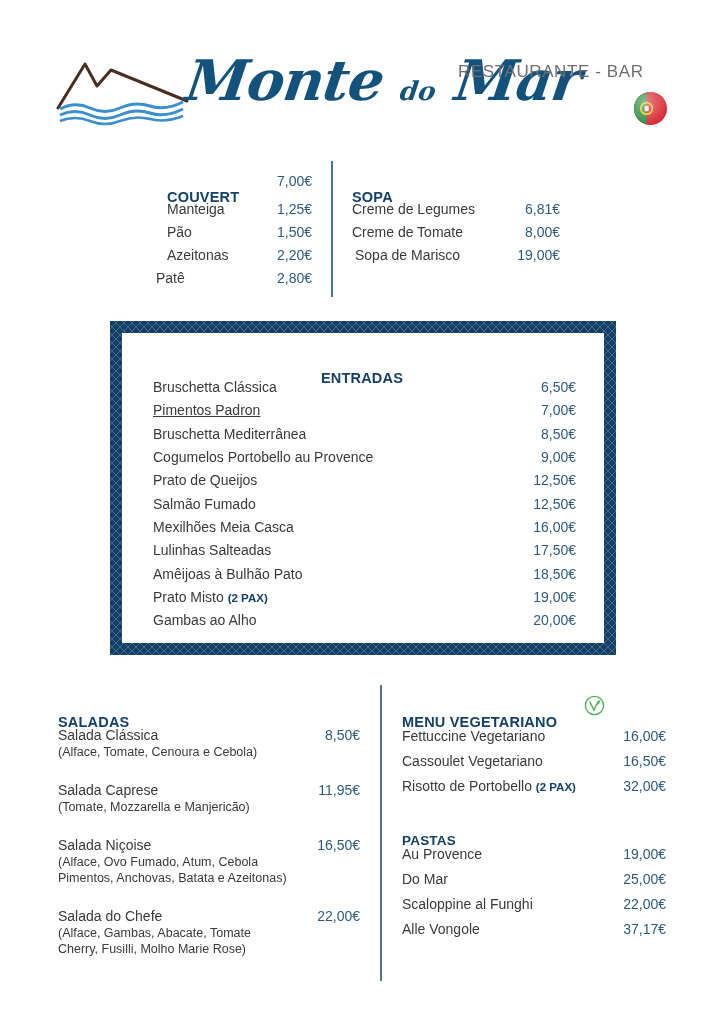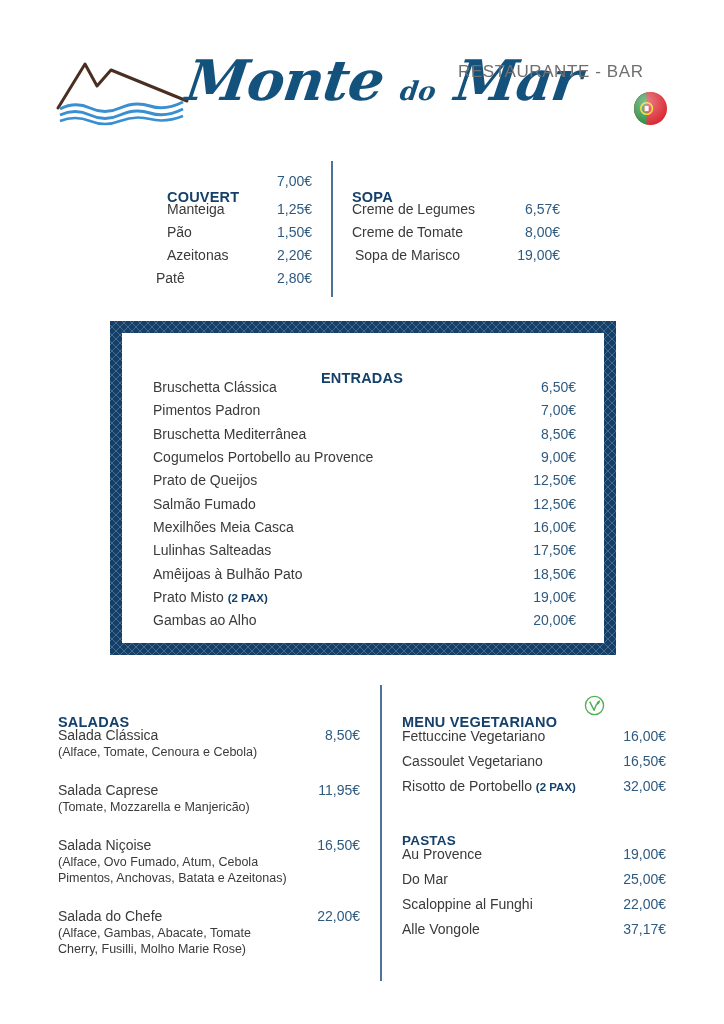--- a/index.html
+++ b/index.html
@@ -94,36 +94,36 @@
   <div class="row" style="left:156px;top:270px;">Patê</div>
   <div class="rowp" style="left:250px;top:270px;width:62px;">2,80€</div>
 </div>
 
 <div class="vline" style="left:331px;top:161px;height:136px;"></div>
 
 <div>
   <div class="title" style="position:absolute;left:352px;top:173px;">SOPA</div>
 
   <div class="row" style="left:352px;top:201px;">Creme de Legumes</div>
-  <div class="rowp" style="left:490px;top:201px;width:70px;">6,57€</div>
+  <div class="rowp" style="left:490px;top:201px;width:70px;">6,81€</div>
   <div class="row" style="left:352px;top:224px;">Creme de Tomate</div>
   <div class="rowp" style="left:490px;top:224px;width:70px;">8,00€</div>
   <div class="row" style="left:355px;top:247px;">Sopa de Marisco</div>
   <div class="rowp" style="left:490px;top:247px;width:70px;">19,00€</div>
 </div>
 
 <div id="entradas-box">
   <div id="entradas-inner"></div>
 </div>
 <div>
   <div class="title" style="position:absolute;left:0;width:724px;text-align:center;top:354px;">ENTRADAS</div>
 
   <div class="row" style="left:153px;top:379px;">Bruschetta Clássica</div>
   <div class="rowp" style="left:496px;top:379px;width:80px;">6,50€</div>
-  <div class="row" style="left:153px;top:402px;">Pimentos Padron</div>
+  <div class="row" style="left:153px;top:402px;text-decoration:underline;">Pimentos Padron</div>
   <div class="rowp" style="left:496px;top:402px;width:80px;">7,00€</div>
   <div class="row" style="left:153px;top:426px;">Bruschetta Mediterrânea</div>
   <div class="rowp" style="left:496px;top:426px;width:80px;">8,50€</div>
   <div class="row" style="left:153px;top:449px;">Cogumelos Portobello au Provence</div>
   <div class="rowp" style="left:496px;top:449px;width:80px;">9,00€</div>
   <div class="row" style="left:153px;top:472px;">Prato de Queijos</div>
   <div class="rowp" style="left:496px;top:472px;width:80px;">12,50€</div>
   <div class="row" style="left:153px;top:496px;">Salmão Fumado</div>
   <div class="rowp" style="left:496px;top:496px;width:80px;">12,50€</div>
   <div class="row" style="left:153px;top:519px;">Mexilhões Meia Casca</div>

